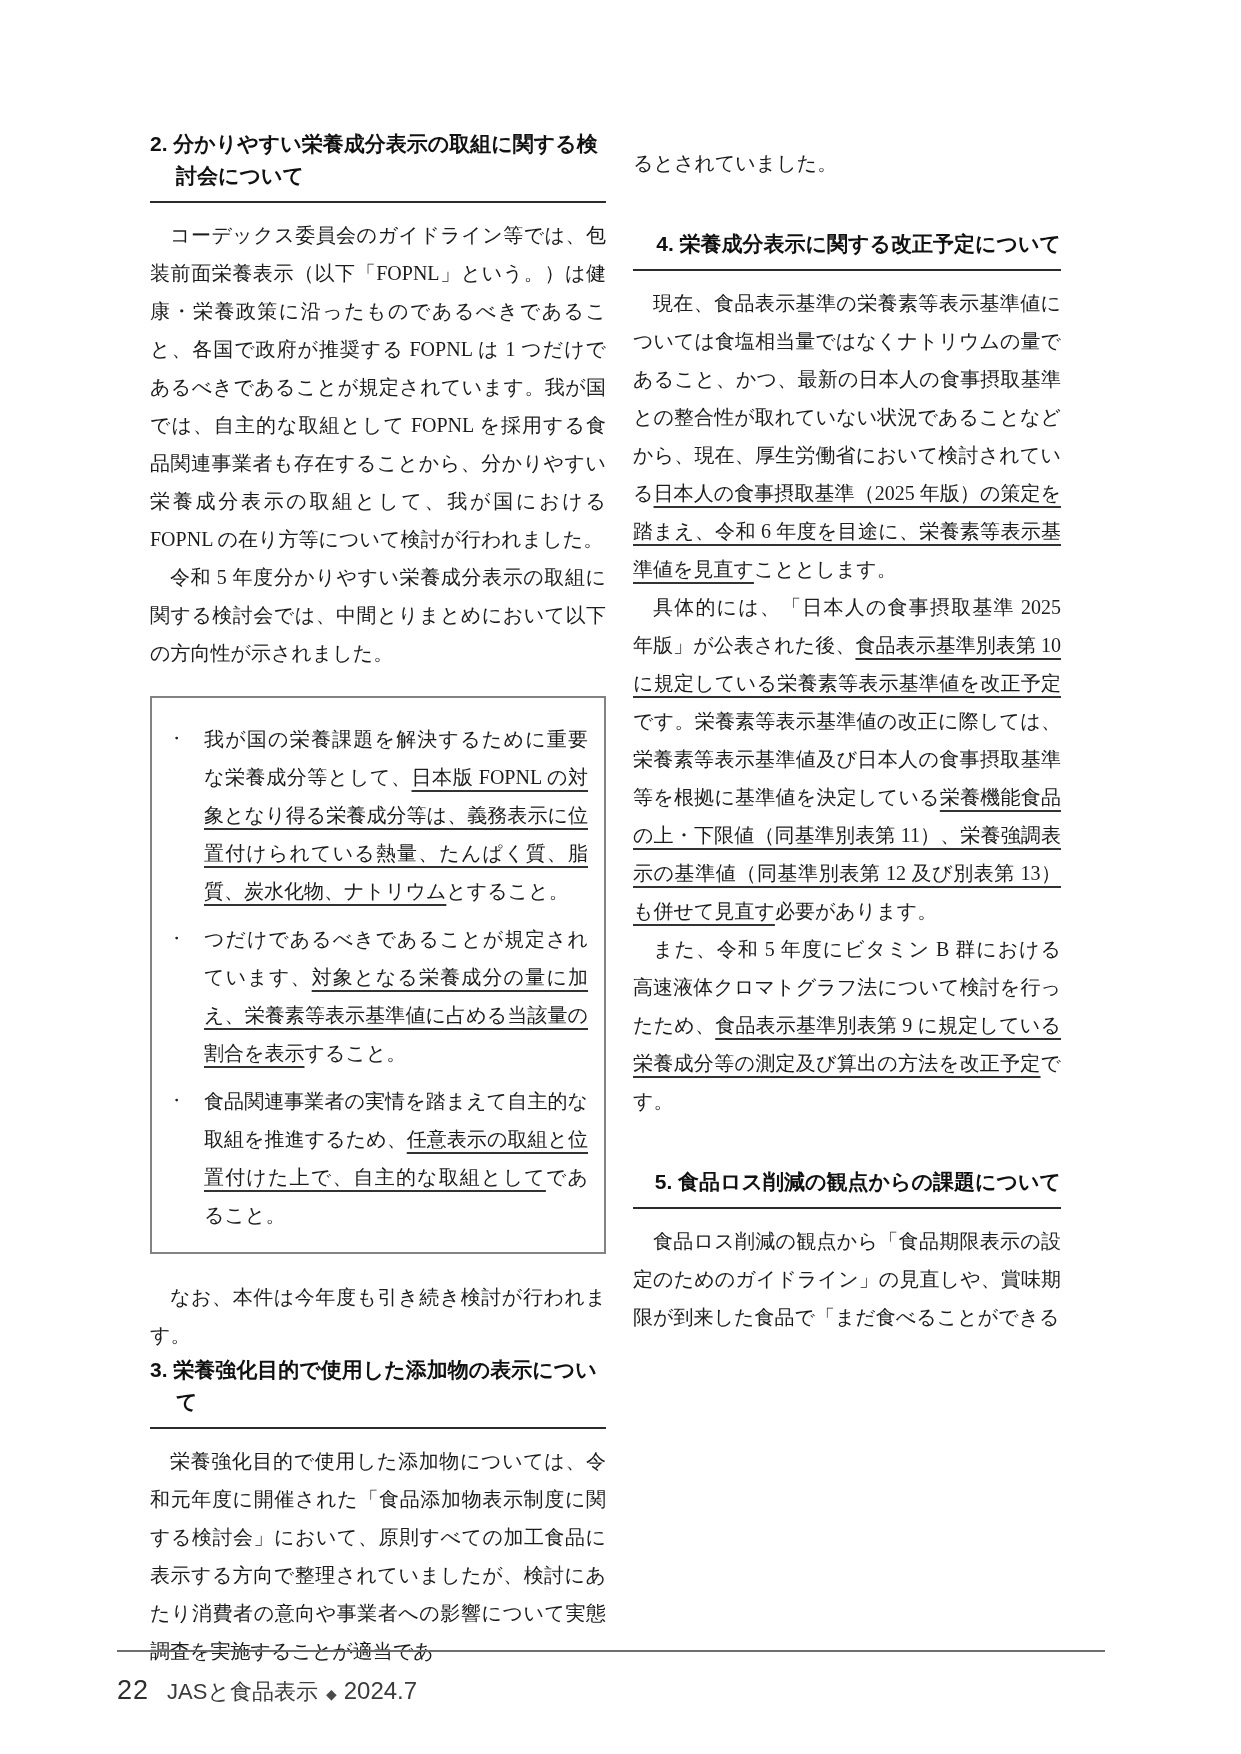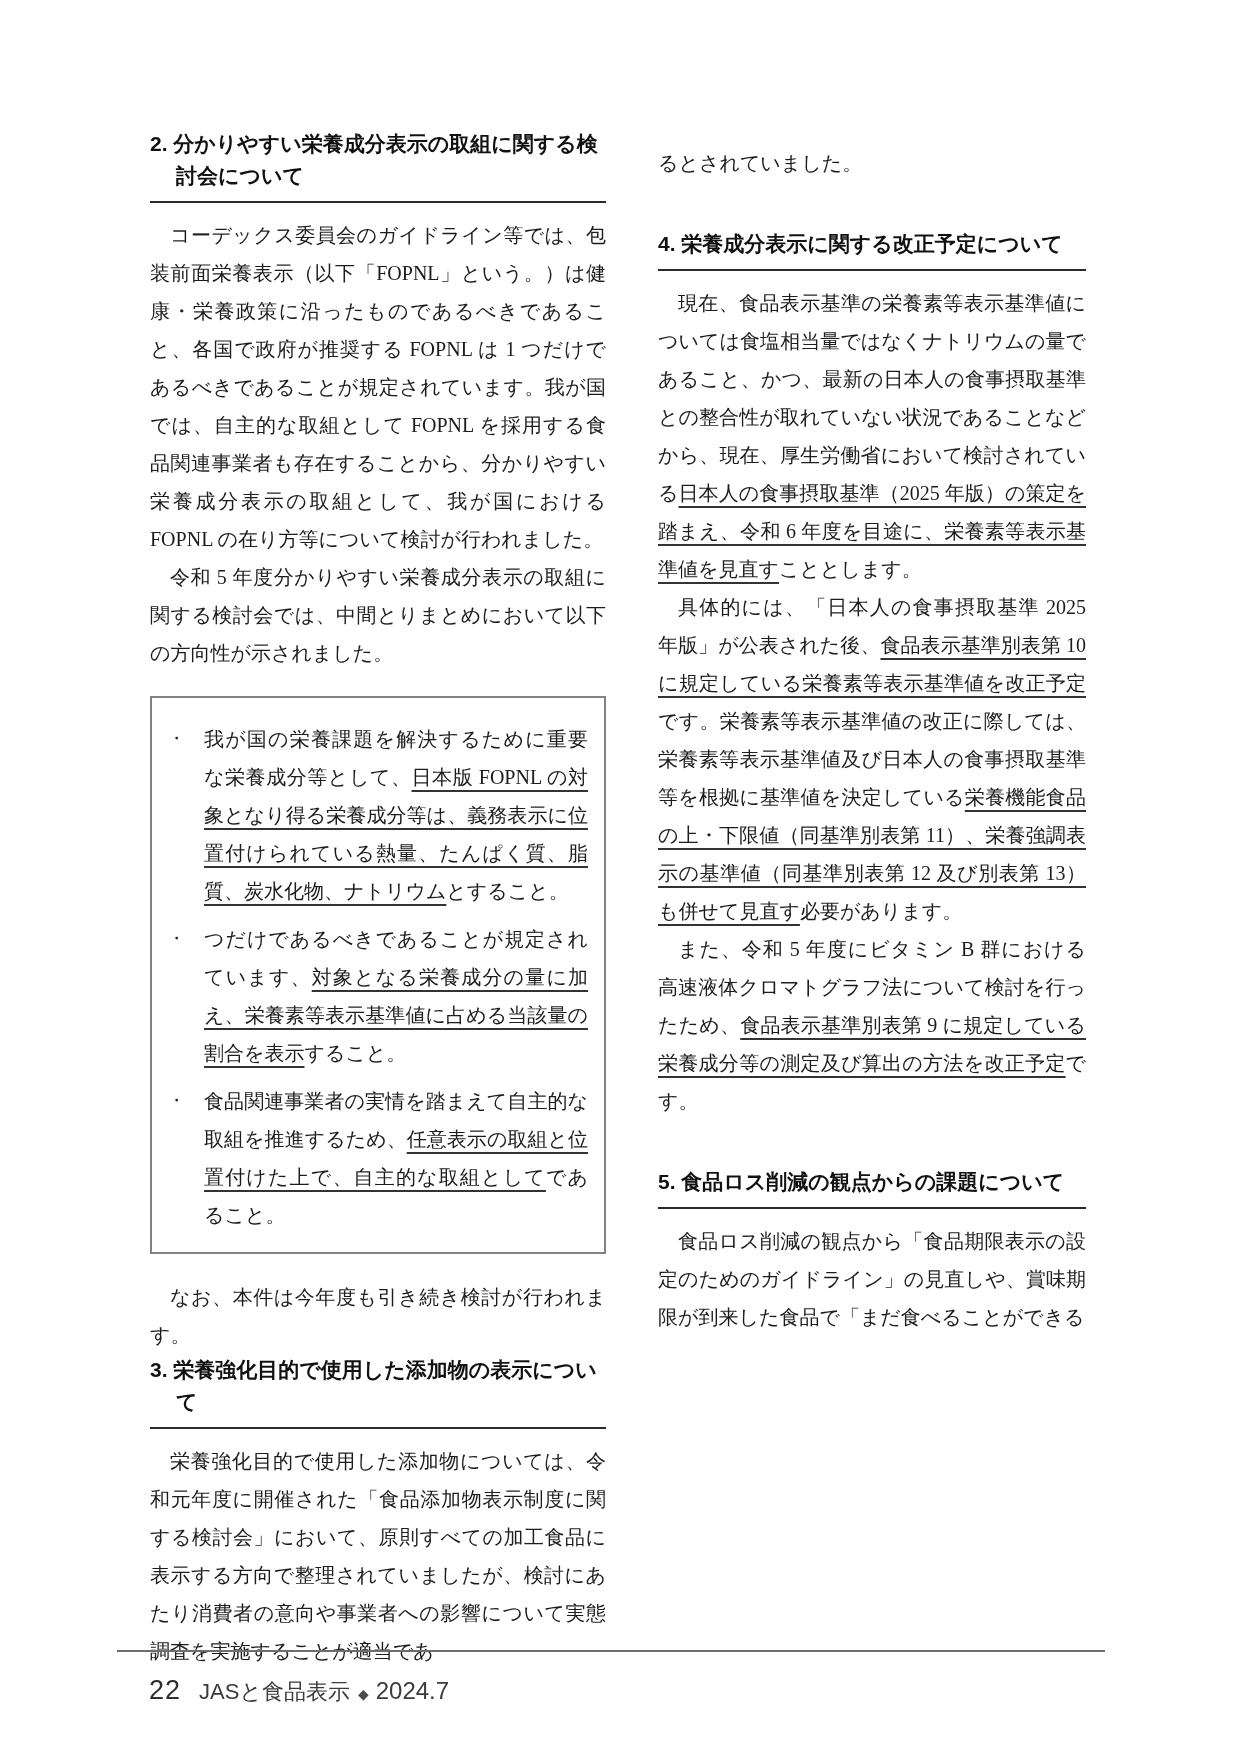--- a/index.html
+++ b/index.html
@@ -1,33 +1,33 @@
 <!DOCTYPE html>
 <html lang="ja"><head>
 <meta charset="utf-8">
 <style>
   html,body{margin:0;padding:0;}
   body{
     width:1241px;height:1754px;background:#ffffff;position:relative;overflow:hidden;
     font-family:"Liberation Serif","DejaVu Serif",serif;color:#1c1c1c;
   }
   .columns{
-    position:absolute;top:128px;left:150px;display:flex;gap:52px;
+    position:absolute;top:128px;left:150px;display:flex;gap:27px;
   }
   .col-left{width:456px;}
   .col-right{width:428px;padding-top:16px;}
 
   .sec-heading{
     font-family:"Liberation Sans","DejaVu Sans",sans-serif;
     font-weight:bold;font-size:21px;line-height:32px;color:#111;
     margin:0 0 13px 0;padding:0 0 9px 26px;text-indent:-26px;
     border-bottom:2px solid #2b2b2b;
   }
   .gap-large{}
-  .gap-medium{margin-top:46px;}
+  .gap-medium{margin-top:46px;text-align:right;}
 
   .para{
     font-size:20px;line-height:38px;margin:0;
     text-align:justify;text-indent:20px;
   }
   .no-indent{text-indent:0;}
 
   .u{
     text-decoration:underline;
     text-decoration-thickness:1.5px;
@@ -46,21 +46,21 @@
   }
   .box-item:last-child{margin-bottom:0;}
   .bullet{
     position:absolute;left:4px;top:0;font-size:17px;color:#222;
   }
 
   .footer{position:absolute;left:117px;top:1650px;width:988px;}
   .footer-rule{height:2px;background:#6e6e6e;}
   .footer-text{
     margin-top:23px;display:flex;align-items:baseline;
-    font-family:"Liberation Sans","DejaVu Sans",sans-serif;color:#3b3b3b;margin-left:32px;
+    font-family:"Liberation Sans","DejaVu Sans",sans-serif;color:#3b3b3b;
   }
   .pagenum{font-size:27px;letter-spacing:1px;color:#2e2e2e;}
   .journal{font-size:22px;margin-left:18px;}
   .diamond{font-size:14px;margin:0 7px 0 8px;color:#4a4a4a;}
   .issue{font-size:24px;}
 </style>
 </head>
 <body>
 
 <div class="columns">

